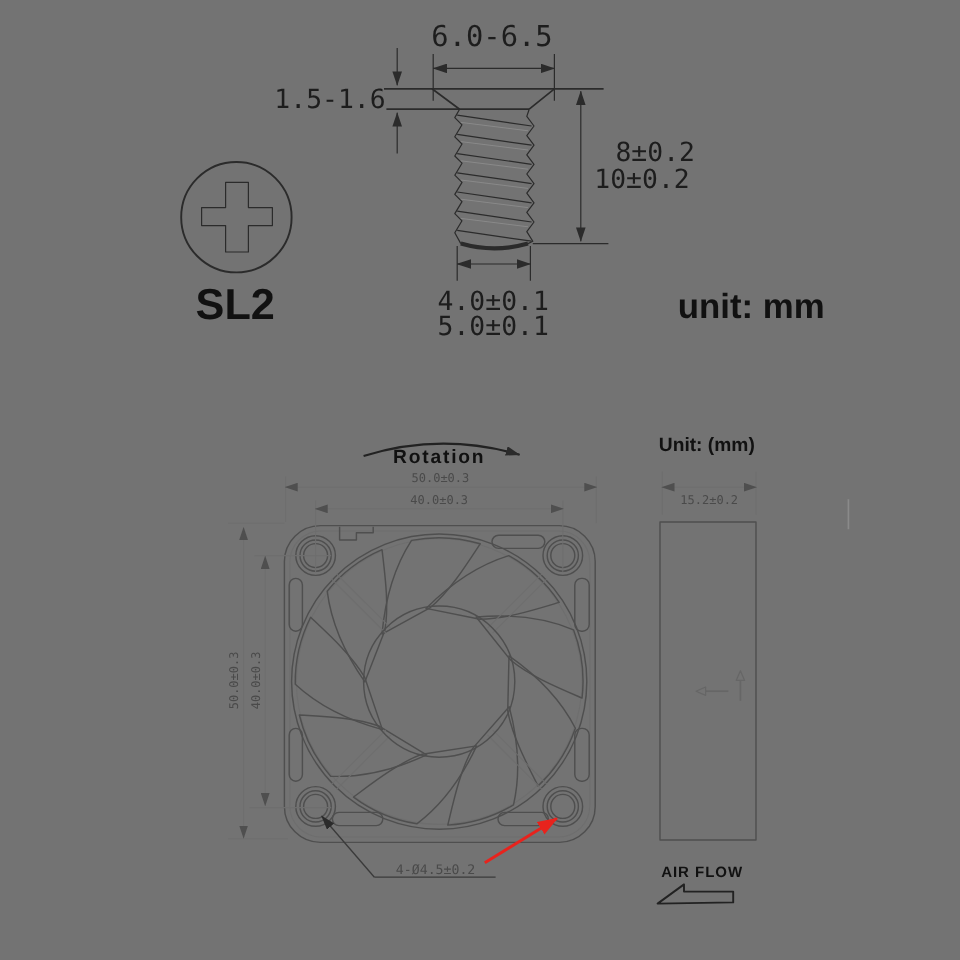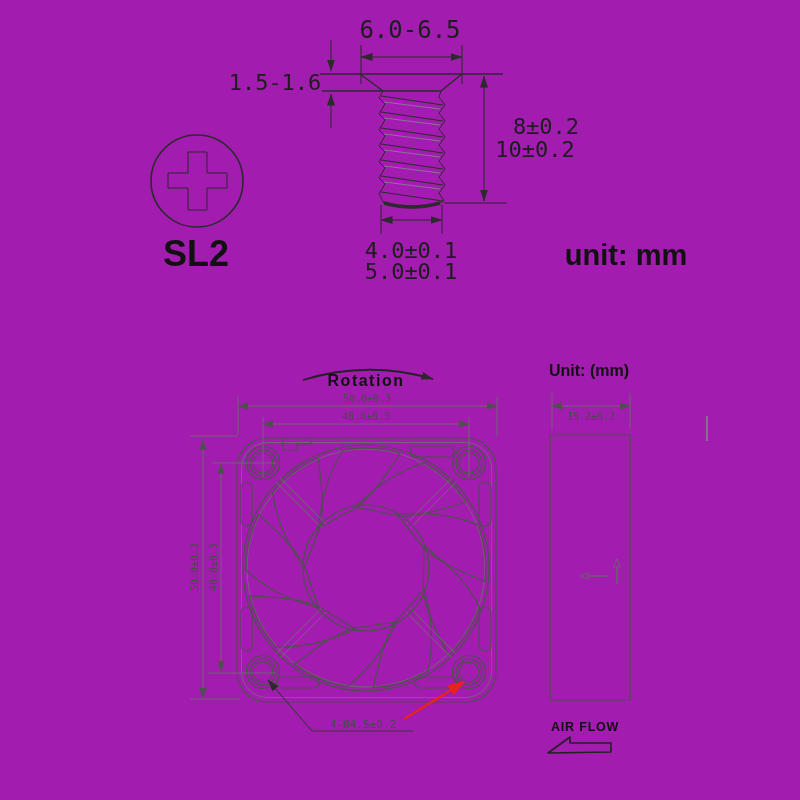--- a/index.html
+++ b/index.html
@@ -1,16 +1,16 @@
 <!DOCTYPE html>
 <html><head>
 <meta charset="utf-8">
 <style>
   html,body { margin:0; padding:0; background:#ffffff; }
-  #stage { position:relative; width:800px; height:800px; background:#a21caf; overflow:hidden;
+  #stage { position:relative; width:800px; height:800px; background:#737373; overflow:hidden;
            font-family:"Liberation Sans", sans-serif; }
   svg { position:absolute; left:0; top:0; }
   .ln { fill:none; stroke-linejoin:round; stroke-linecap:butt; }
   .s  { stroke:#2b2b2b; stroke-width:1.4; }
   .s1 { stroke:#2b2b2b; stroke-width:1; }
   .sh { stroke:#8a8a8a; stroke-width:.8; }
   .f  { stroke:#4f4f4f; stroke-width:1.2; }
   .f1 { stroke:#6e6e6e; stroke-width:.9; }
   .tc { text-anchor:middle; }
   .t-dim-s { font-family:"DejaVu Sans Mono", monospace; fill:#1d1d1d; }

